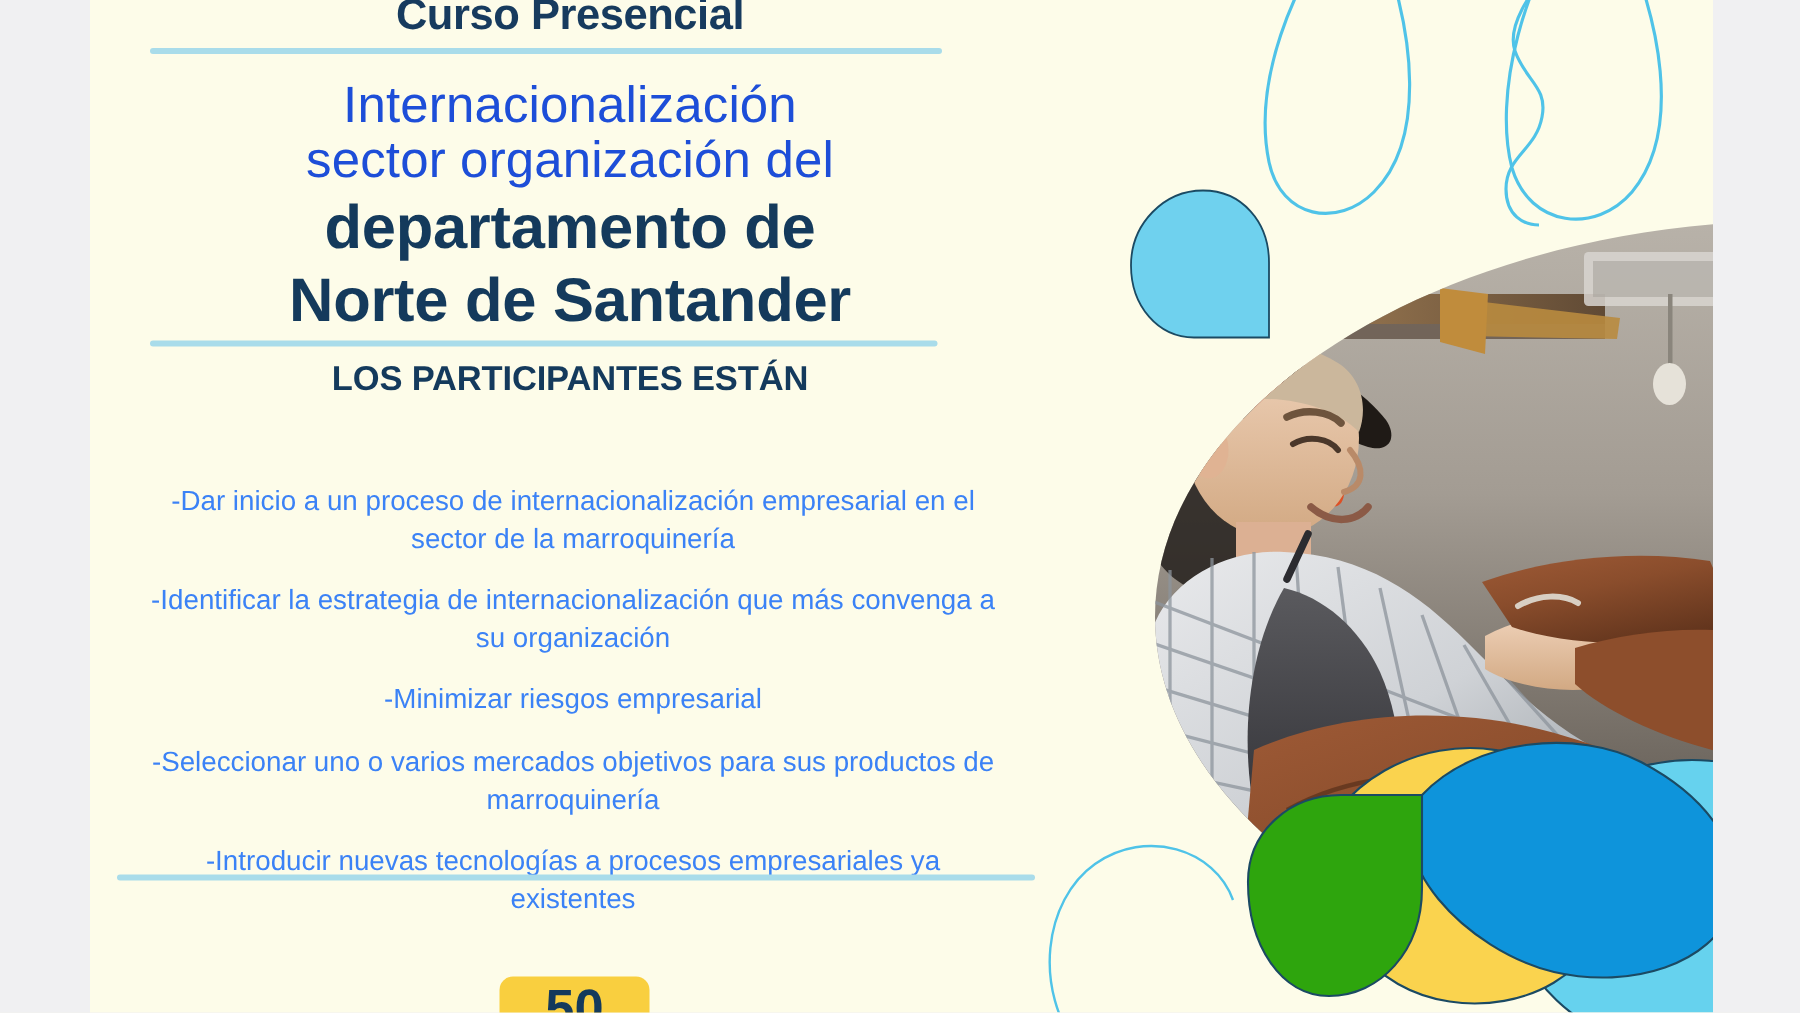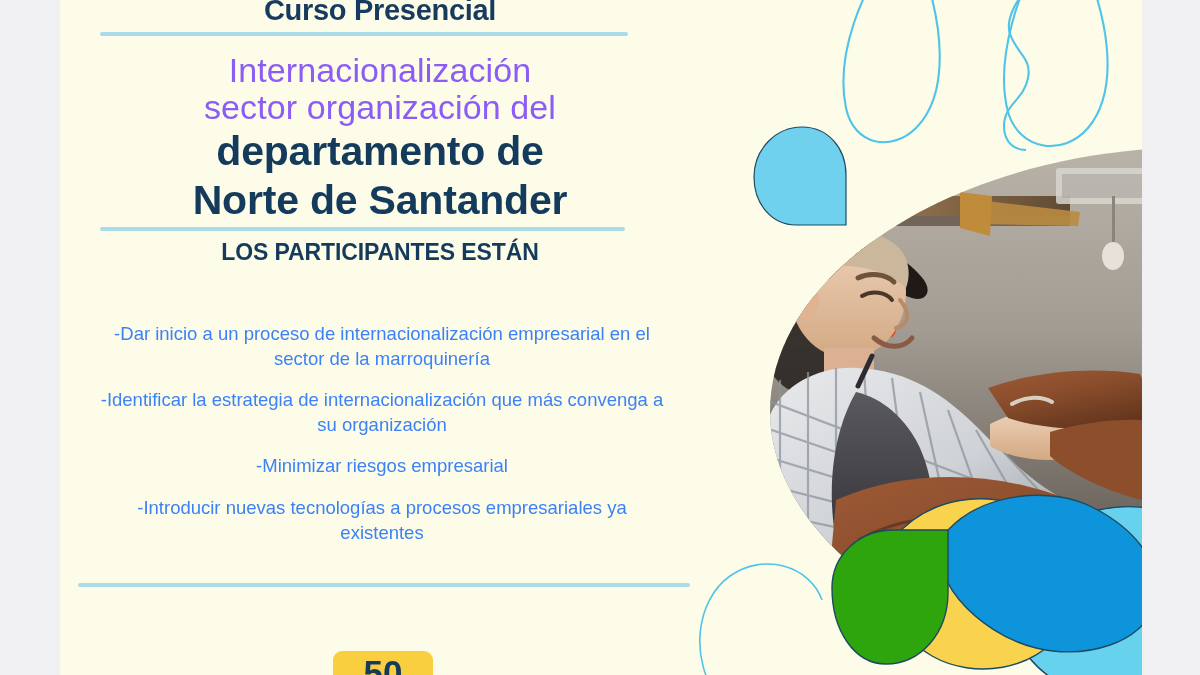--- a/index.html
+++ b/index.html
@@ -70,21 +70,21 @@
     position: absolute;
     left: 20px;
     top: 52px;
     width: 600px;
     line-height: 1.08;
   }
   .title-light {
     font-size: 34px;
     font-weight: 400;
     letter-spacing: 0.1px;
-    color: #8b5cf6;
+    color: #1d4ed8;
   }
   .title-bold {
     font-size: 41px;
     font-weight: bold;
     letter-spacing: -0.2px;
     color: #143a5c;
     margin-top: 4px;
   }
 
   .section-head {
@@ -174,20 +174,21 @@
       <div class="rule rule-2"></div>
 
       <div class="section-head">
         <div>LOS PARTICIPANTES  ESTÁN</div>
       </div>
 
       <div class="bullets">
         <div class="bullet">-Dar inicio a un proceso de internacionalización empresarial en el sector de la marroquinería</div>
         <div class="bullet">-Identificar la estrategia de internacionalización que más convenga a su organización</div>
         <div class="bullet">-Minimizar riesgos empresarial</div>
+        <div class="bullet">-Seleccionar uno o varios mercados objetivos para sus productos de marroquinería</div>
         <div class="bullet">-Introducir  nuevas tecnologías a procesos empresariales ya existentes</div>
       </div>
 
       <div class="rule rule-3"></div>
 
 
       <div class="count-badge">50</div>
     </div>
 
     <div class="right-col">

